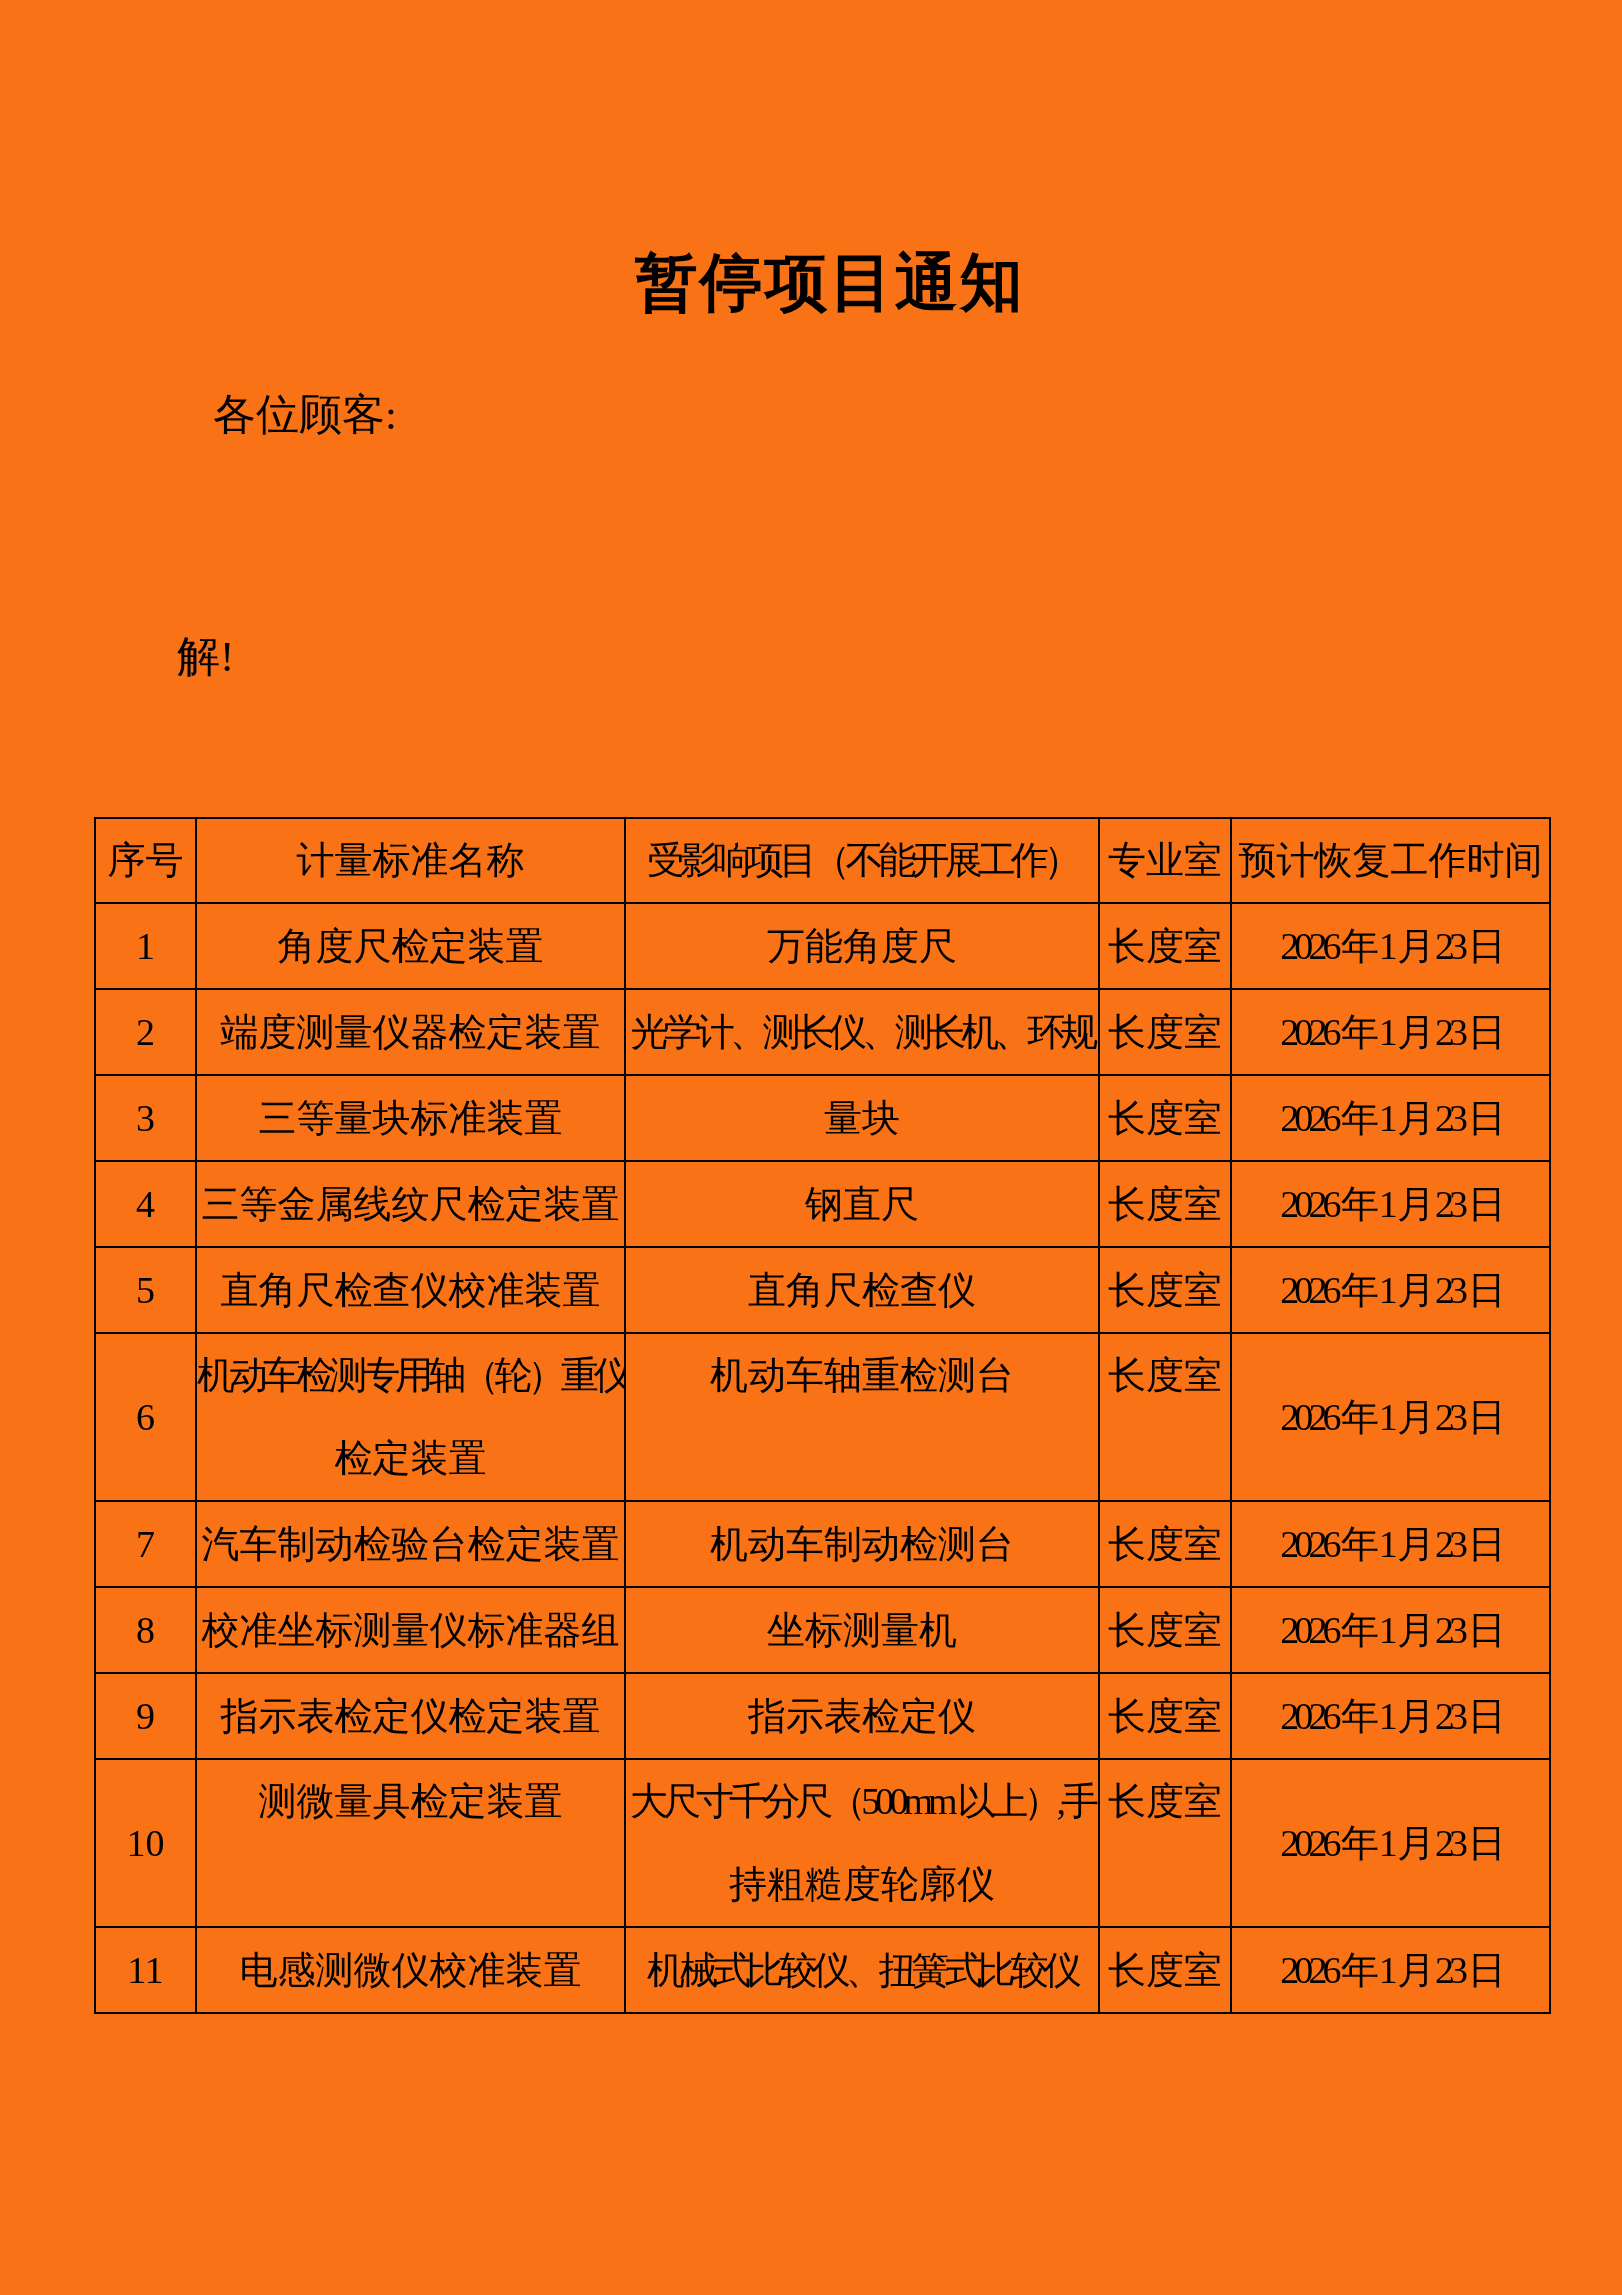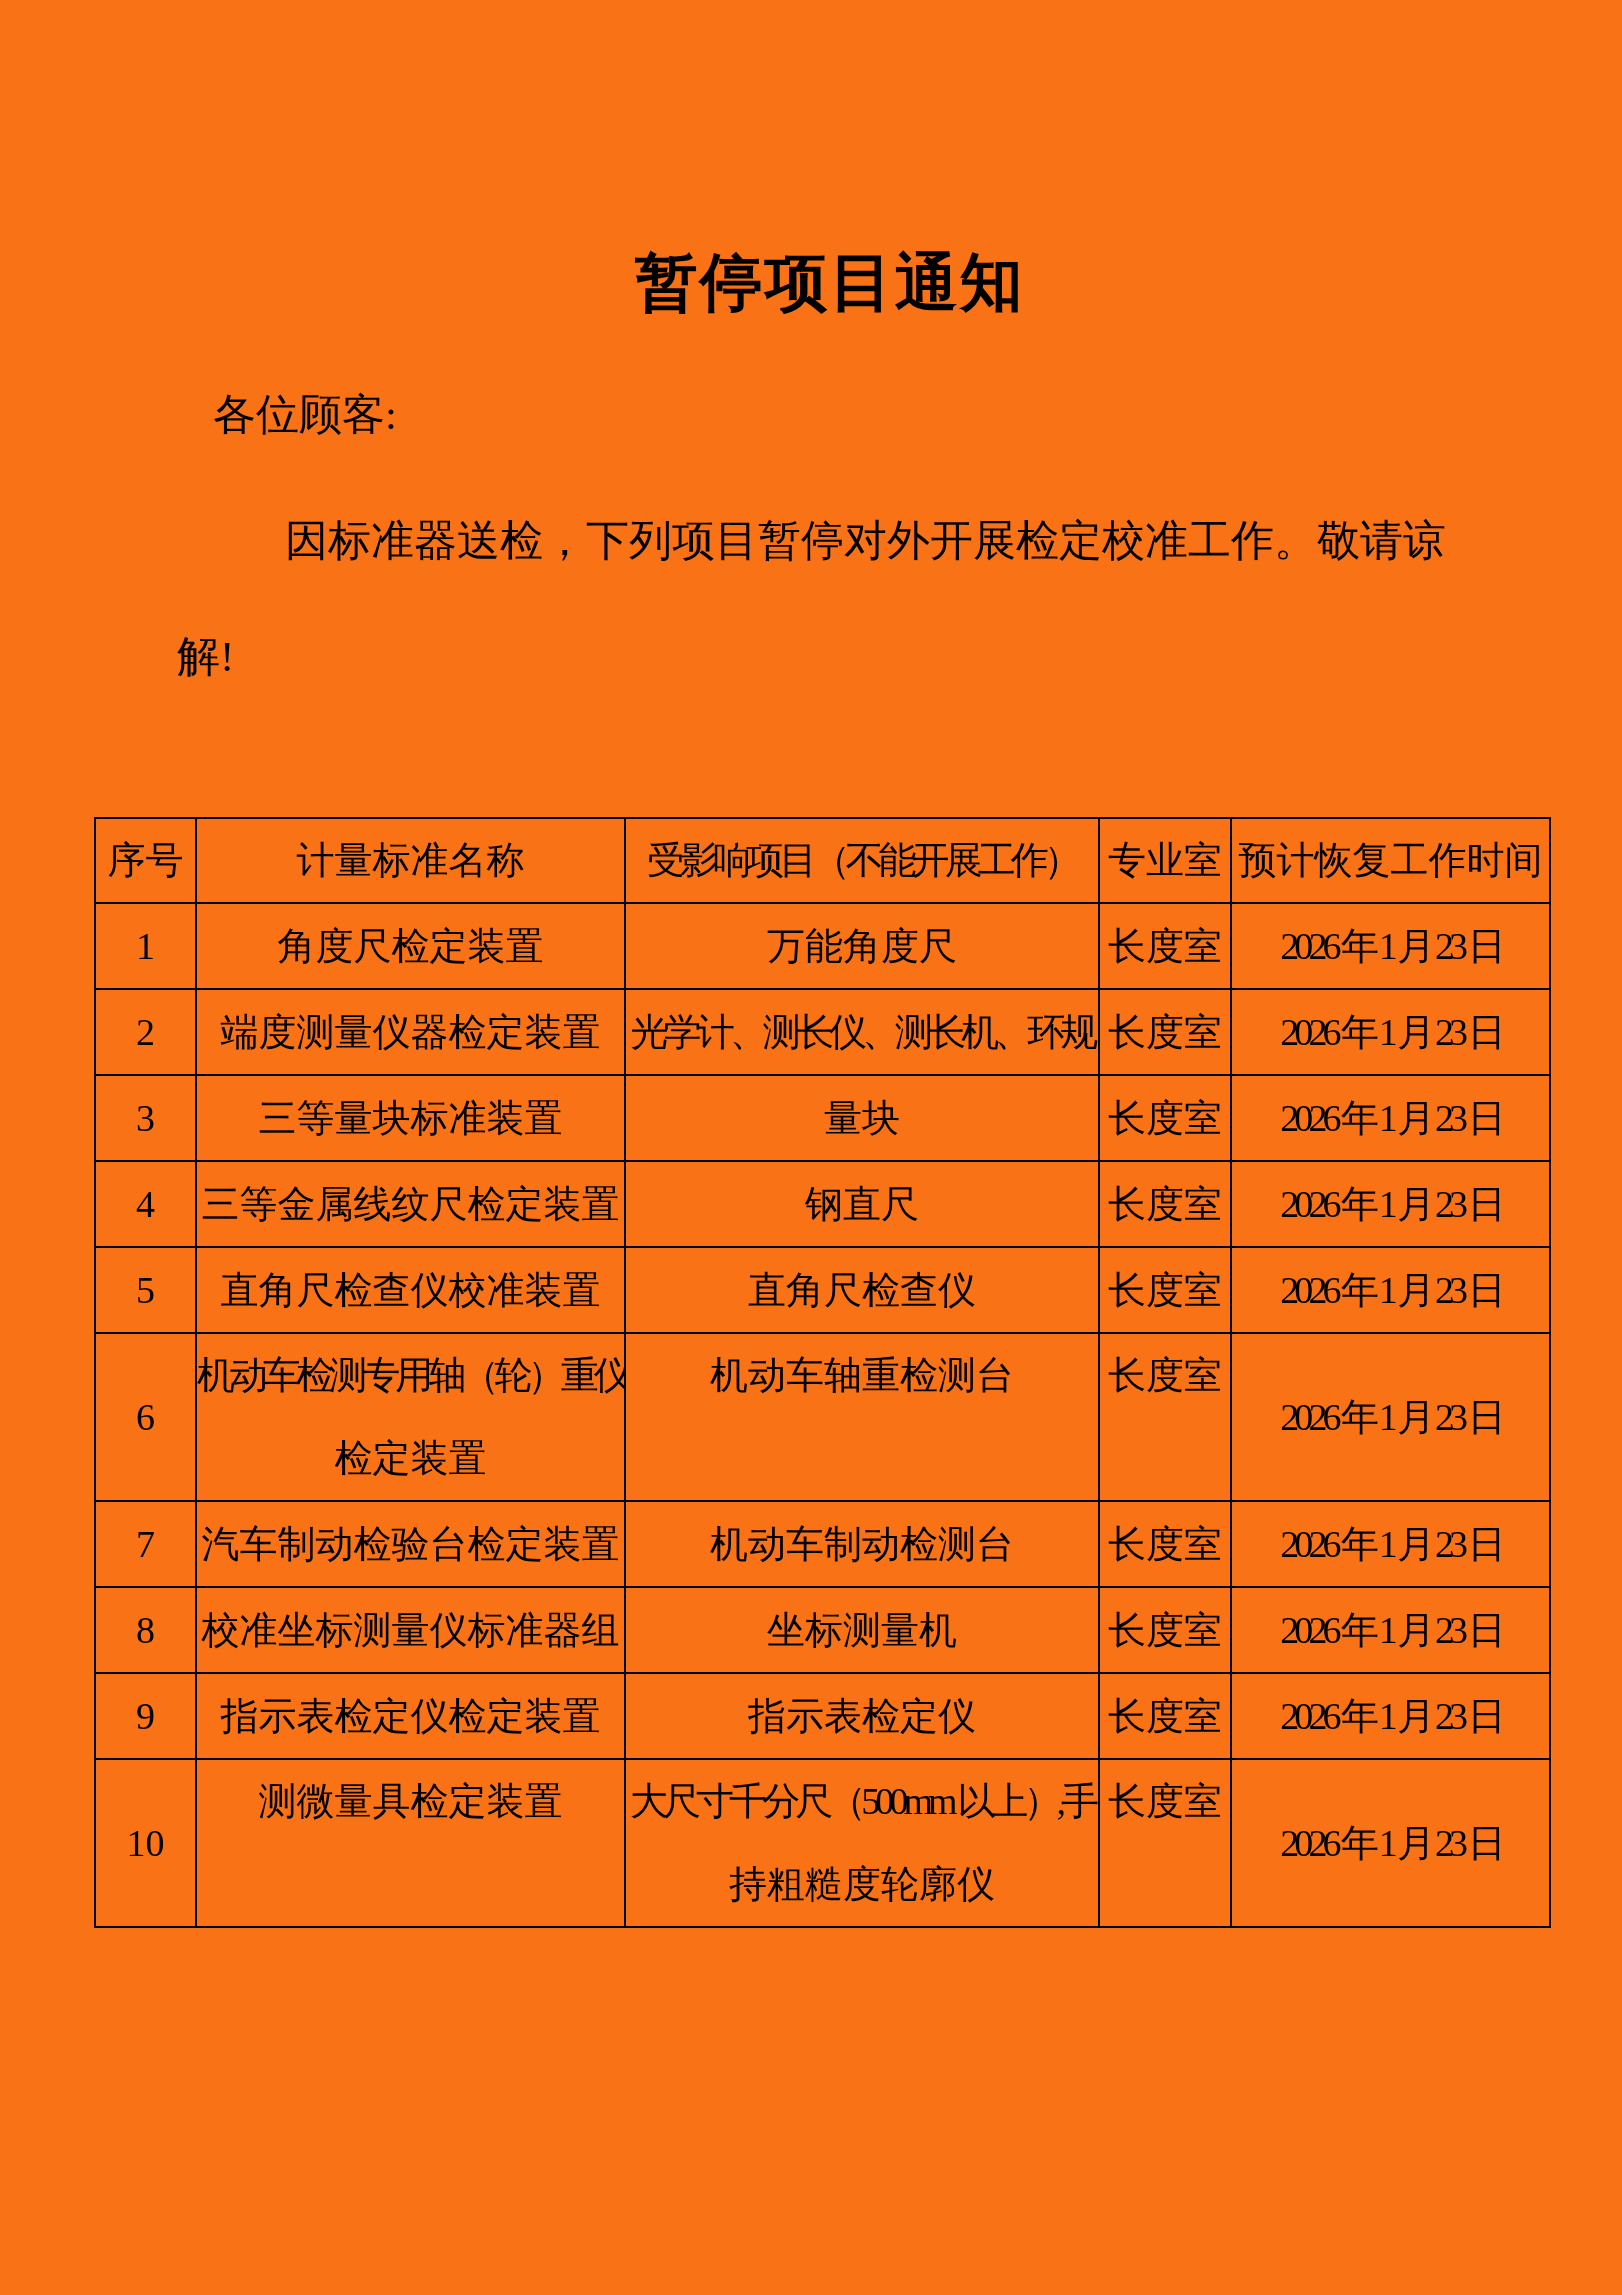--- a/index.html
+++ b/index.html
@@ -73,21 +73,20 @@
 </style>
 </head>
 <body>
 
 <div class="page">
 
   <div class="doc-title">暂停项目通知</div>
 
   <div class="salutation">各位顾客:</div>
 
-  <div class="body-line-1">因标准器送检，下列项目暂停对外开展检定校准工作。敬请谅</div>
 
   <div class="body-line-2">解!</div>
 
   <table class="notice-table">
     <colgroup>
       <col style="width:101px">
       <col style="width:429px">
       <col style="width:474px">
       <col style="width:132px">
       <col style="width:319px">
@@ -277,17 +276,34 @@
             <div class="cell-line tight">大尺寸千分尺（500mm 以上）,手</div>
             <div class="cell-line">持粗糙度轮廓仪</div>
           </td>
           <td class="top-align">
             <div class="cell-line">长度室</div>
           </td>
           <td>
             <div class="cell-line tight">2026 年 1 月 23 日</div>
           </td>
         </tr>
+        <tr class="row-normal">
+          <td>
+            <div class="cell-line">11</div>
+          </td>
+          <td>
+            <div class="cell-line">电感测微仪校准装置</div>
+          </td>
+          <td>
+            <div class="cell-line tight">机械式比较仪、扭簧式比较仪</div>
+          </td>
+          <td>
+            <div class="cell-line">长度室</div>
+          </td>
+          <td>
+            <div class="cell-line tight">2026 年 1 月 23 日</div>
+          </td>
+        </tr>
       </tbody>
   </table>
 
 </div>
 
 
 </body></html>

